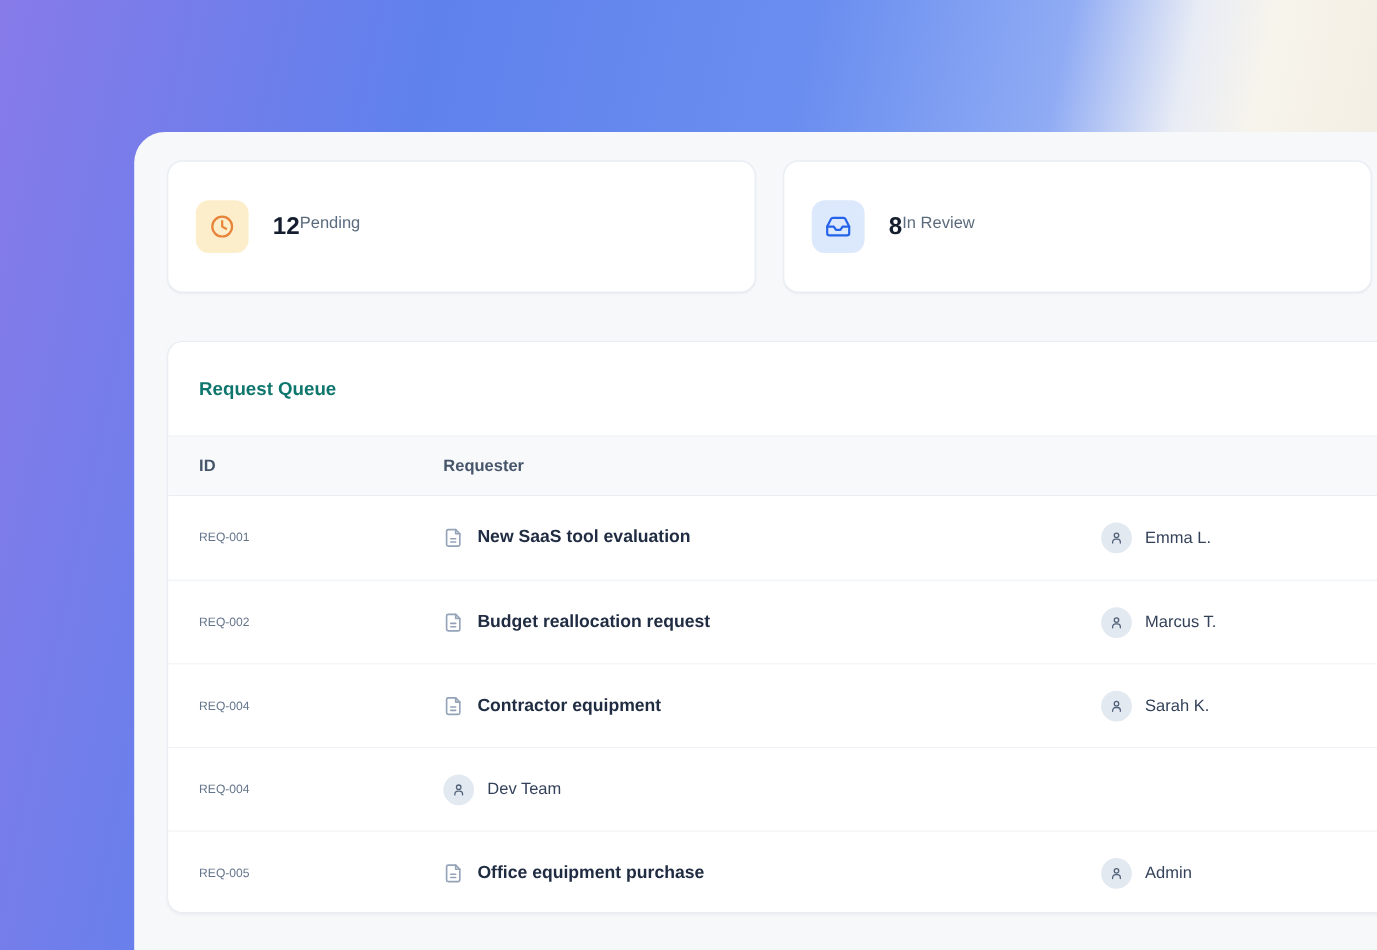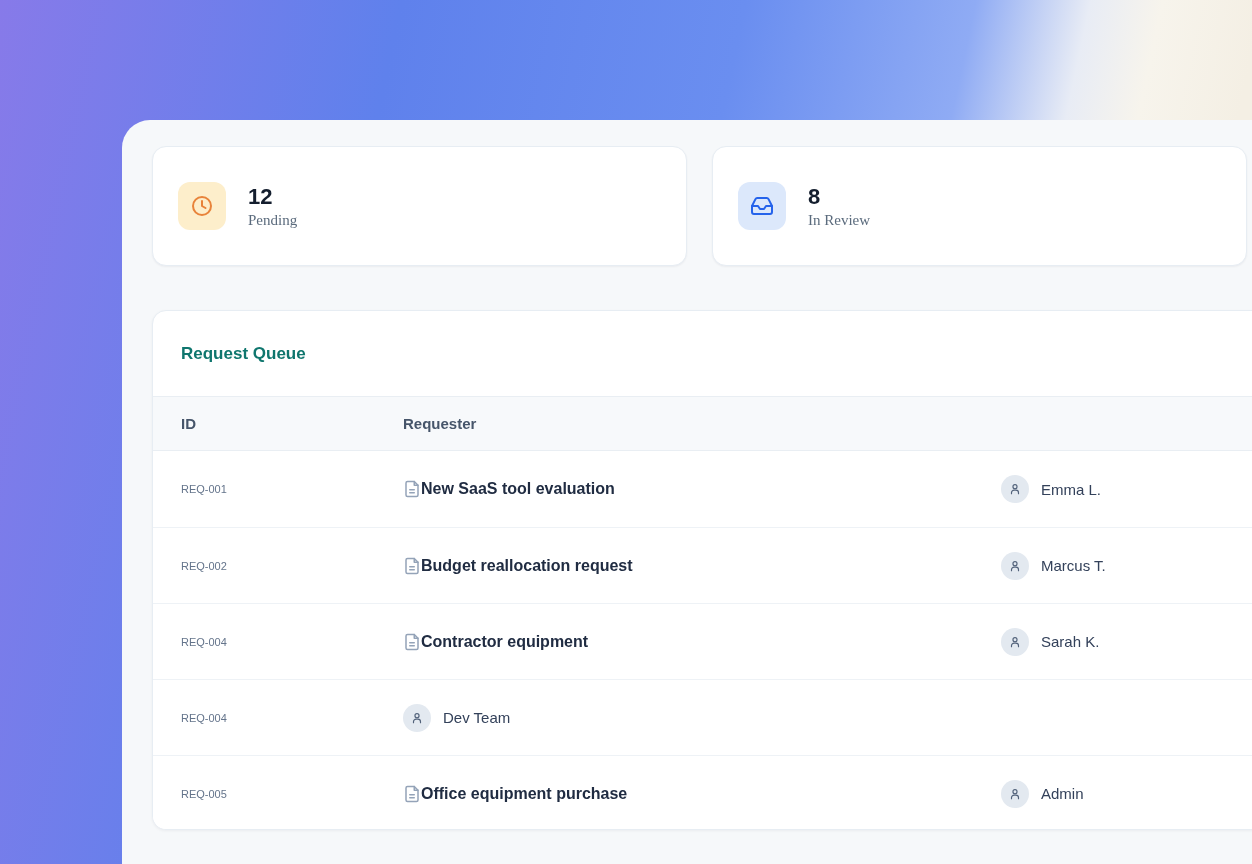--- a/index.html
+++ b/index.html
@@ -31,23 +31,23 @@
     border-radius:14px;
     box-shadow:0 1px 2px rgba(16,24,40,.05);
     display:flex; align-items:center;
     padding-left:25px; gap:22px;
   }
   .icon-square {
     width:48px; height:48px; border-radius:12px;
     display:flex; align-items:center; justify-content:center;
     flex:0 0 auto;
   }
-  .stat-text { display:flex; flex-direction:column; }
+  .stat-text { display:flex; flex-direction:row; }
   .stat-value { font-size:22px; font-weight:700; color:#141e2e; line-height:1.25; }
-  .stat-label { font-size:15px; color:#5b6b7d; margin-top:2px;font-family:Liberation Serif, serif; }
+  .stat-label { font-size:15px; color:#5b6b7d; margin-top:2px; }
 
   
   .queue-panel {
     position:absolute; left:30px; top:190px; right:-26px; height:520px;
     background:#ffffff;
     border:1px solid #e7edf3;
     border-radius:14px;
     box-shadow:0 1px 3px rgba(16,24,40,.05);
     overflow:hidden;
   }
@@ -71,21 +71,21 @@
     font-size:15px; font-weight:600; color:#46556a;
   }
   .queue-row { height:76px; background:#ffffff; }
   .queue-row + .queue-row { border-top:1px solid #eef2f6; }
 
   .cell-id {
     font-family:Liberation Sans, sans-serif;
     font-size:11px; color:#64748b;
   }
   .cell-request {
-    display:flex; align-items:center; 
+    display:flex; align-items:center; gap:13px;
     font-size:16px; font-weight:600; color:#202c42;
   }
   .cell-requester {
     display:flex; align-items:center; gap:12px;
     font-size:15px; color:#33415a;
   }
   .avatar {
     width:28px; height:28px; border-radius:50%;
     background:#e3e9f0; color:#52627a;
     display:flex; align-items:center; justify-content:center;

